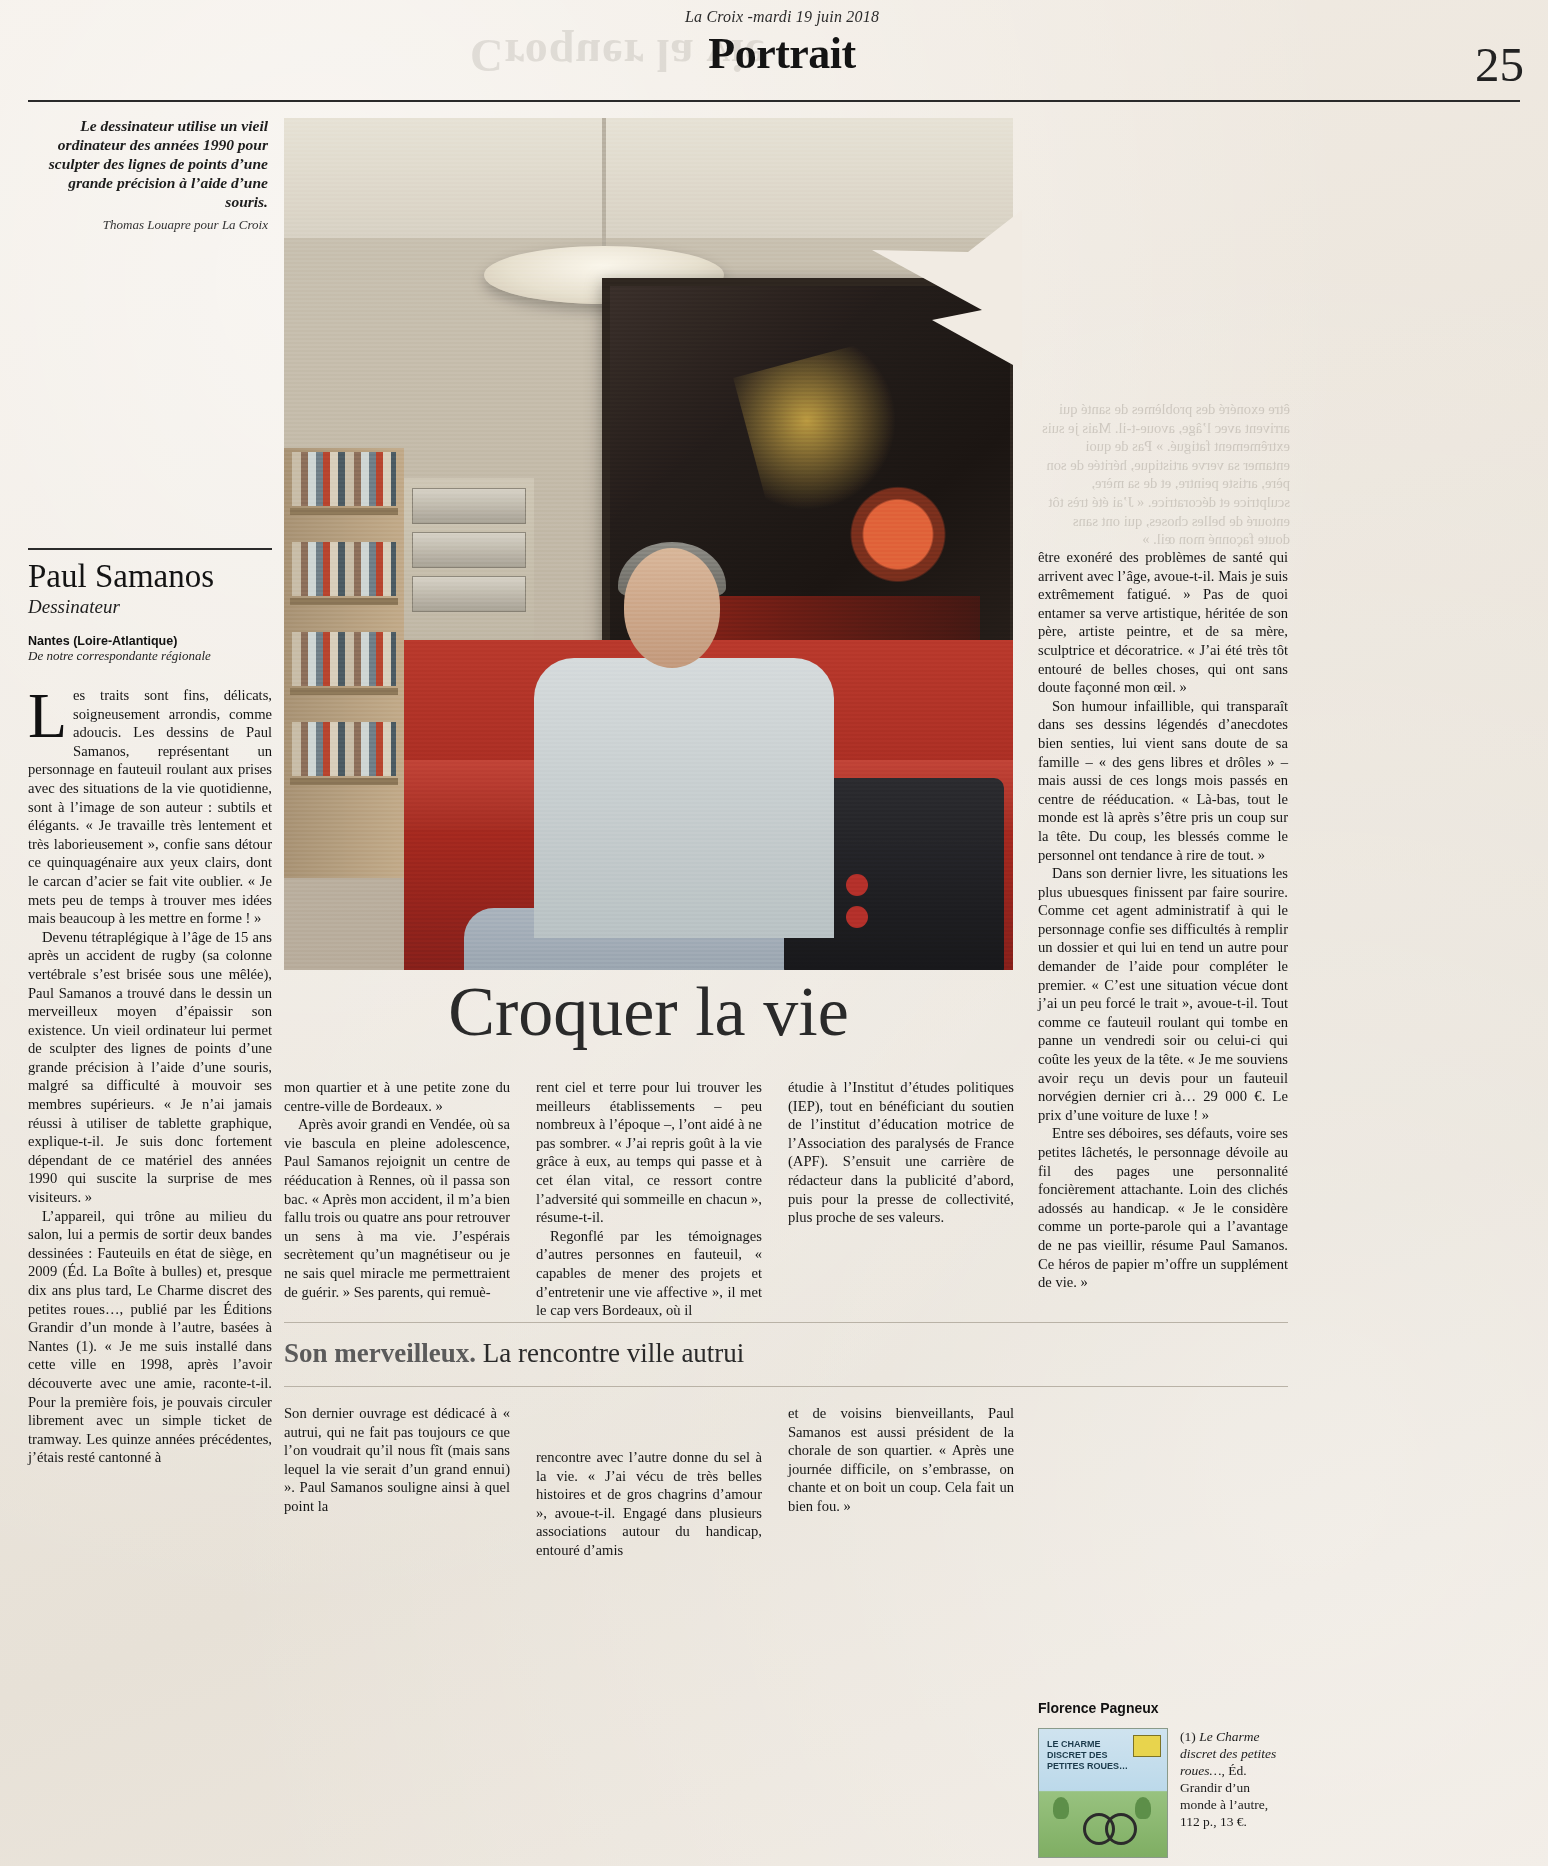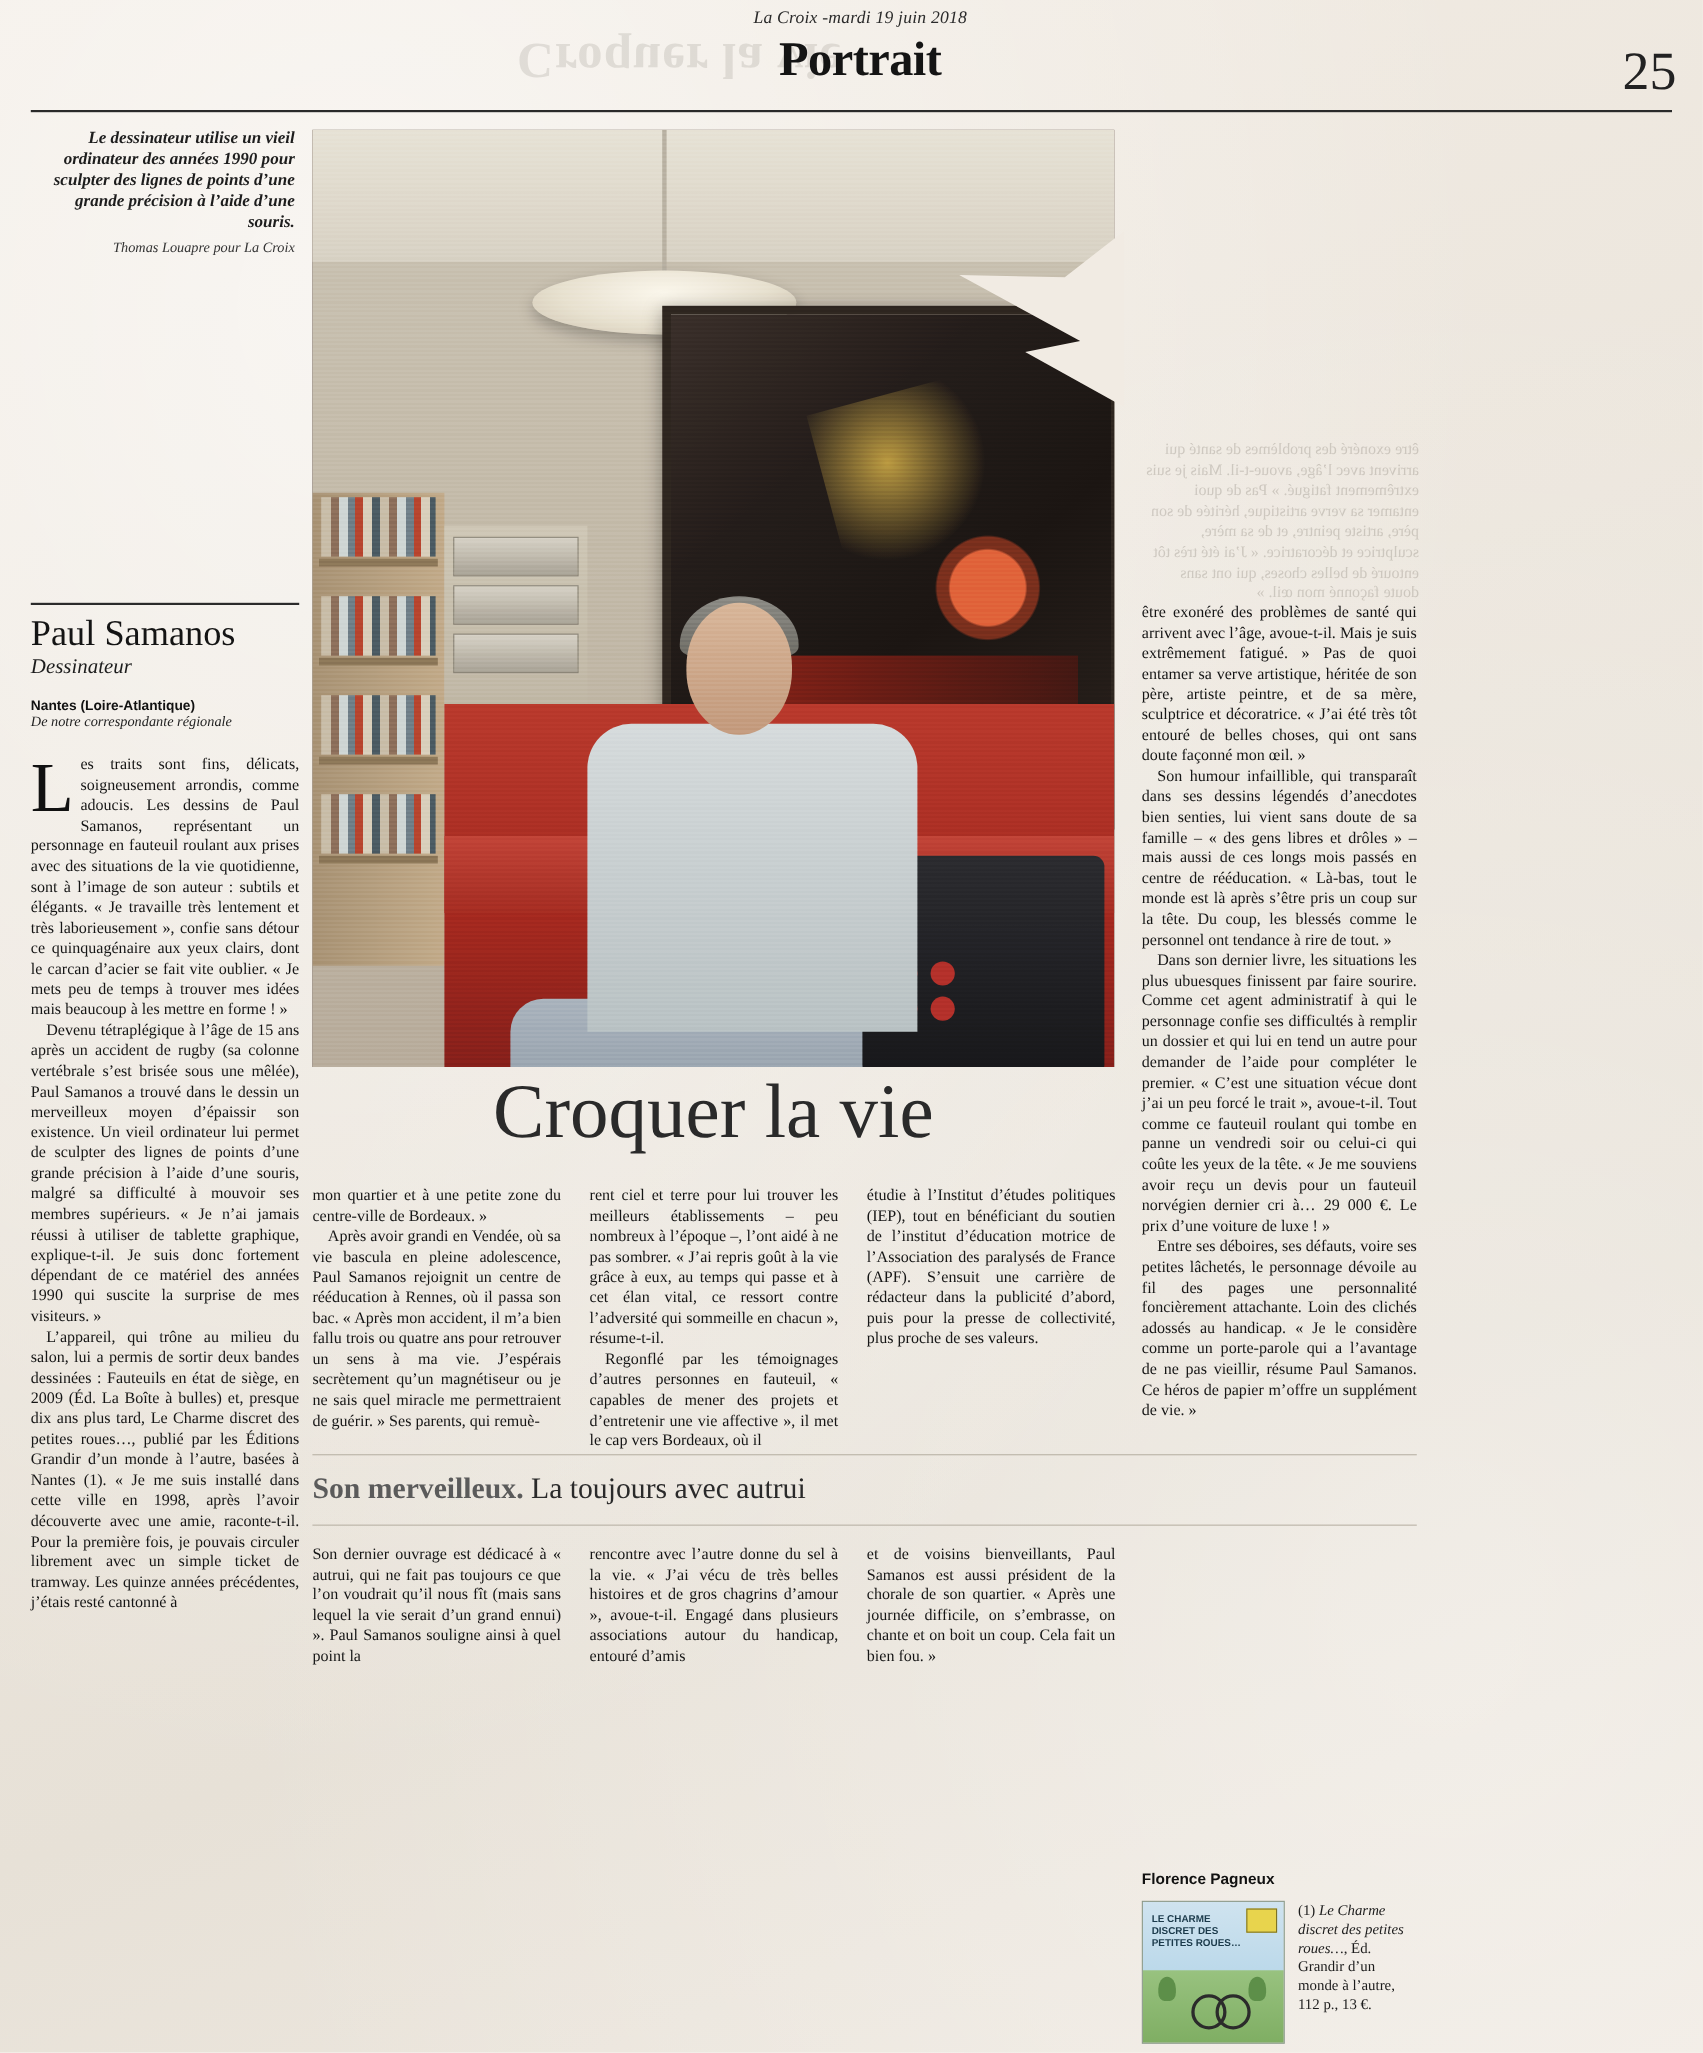--- a/index.html
+++ b/index.html
@@ -368,21 +368,21 @@
   .subhead-rule2 {
     position: absolute;
     top: 1386px;
     left: 284px;
     width: 1004px;
     height: 1px;
     background: #b9b2a6;
   }
 
   #colb1 { top: 1404px; left: 284px; width: 226px; }
-  #colb2 { top: 1404px; left: 536px; width: 226px; }
+  #colb2 { top: 1448px; left: 536px; width: 226px; }
   #colb3 { top: 1404px; left: 788px; width: 226px; }
 
   .author {
     position: absolute;
     top: 1700px;
     left: 1038px;
     width: 250px;
     font-family: "Liberation Sans", sans-serif;
     font-weight: bold;
     font-size: 14px;
@@ -532,21 +532,21 @@
   <div class="body-col" id="col5-text">
     <p class="first"><span>être exonéré des problèmes de santé qui arrivent avec l’âge, avoue-t-il. Mais je suis extrêmement fatigué. » Pas de quoi entamer sa verve artistique, héritée de son père, artiste peintre, et de sa mère, sculptrice et décoratrice. « J’ai été très tôt entouré de belles choses, qui ont sans doute façonné mon œil. »</span></p>
     <p><span>Son humour infaillible, qui transparaît dans ses dessins légendés d’anecdotes bien senties, lui vient sans doute de sa famille – « des gens libres et drôles » – mais aussi de ces longs mois passés en centre de rééducation. « Là-bas, tout le monde est là après s’être pris un coup sur la tête. Du coup, les blessés comme le personnel ont tendance à rire de tout. »</span></p>
     <p><span>Dans son dernier livre, les situations les plus ubuesques finissent par faire sourire. Comme cet agent administratif à qui le personnage confie ses difficultés à remplir un dossier et qui lui en tend un autre pour demander de l’aide pour compléter le premier. « C’est une situation vécue dont j’ai un peu forcé le trait », avoue-t-il. Tout comme ce fauteuil roulant qui tombe en panne un vendredi soir ou celui-ci qui coûte les yeux de la tête. « Je me souviens avoir reçu un devis pour un fauteuil norvégien dernier cri à… 29 000 €. Le prix d’une voiture de luxe ! »</span></p>
     <p><span>Entre ses déboires, ses défauts, voire ses petites lâchetés, le personnage dévoile au fil des pages une personnalité foncièrement attachante. Loin des clichés adossés au handicap. « Je le considère comme un porte-parole qui a l’avantage de ne pas vieillir, résume Paul Samanos. Ce héros de papier m’offre un supplément de vie. »</span></p>
   </div>
 
   <div class="subhead-rule"></div>
   <div class="subhead">
     <b>Son merveilleux.</b>
-    <span>La toujours avec autrui</span>
+    <span>La rencontre ville autrui</span>
   </div>
   <div class="subhead-rule2"></div>
 
   <div class="body-col" id="colb1">
     <p class="first"><span>Son dernier ouvrage est dédicacé à « autrui, qui ne fait pas toujours ce que l’on voudrait qu’il nous fît (mais sans lequel la vie serait d’un grand ennui) ». Paul Samanos souligne ainsi à quel point la</span></p>
   </div>
   <div class="body-col" id="colb2">
     <p class="first"><span>rencontre avec l’autre donne du sel à la vie. « J’ai vécu de très belles histoires et de gros chagrins d’amour », avoue-t-il. Engagé dans plusieurs associations autour du handicap, entouré d’amis</span></p>
   </div>
   <div class="body-col" id="colb3">

